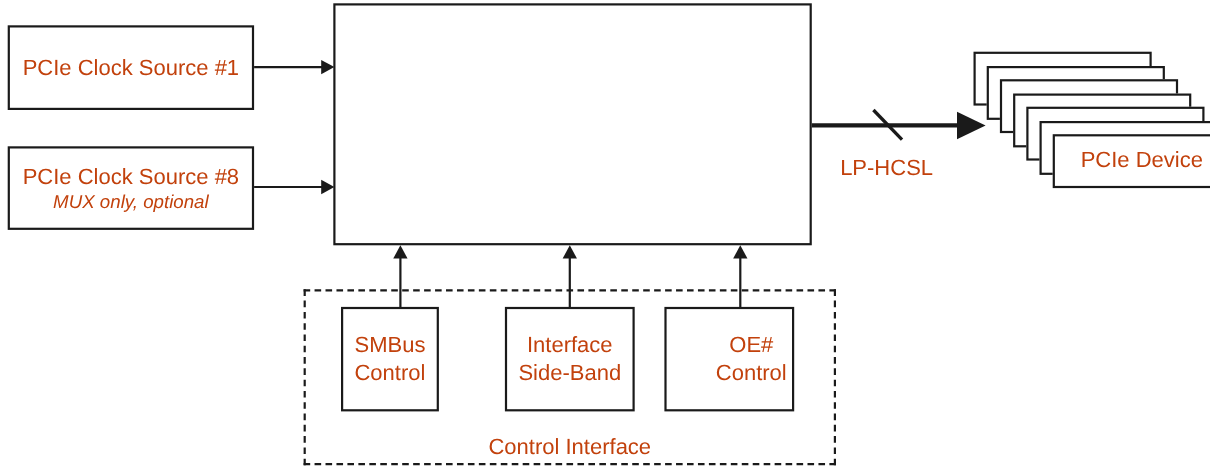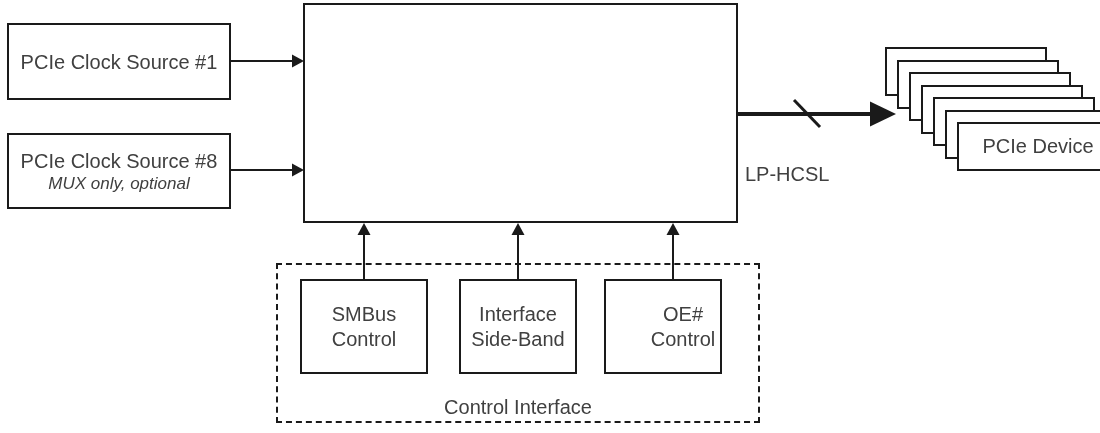--- a/index.html
+++ b/index.html
@@ -6,21 +6,21 @@
     margin: 0;
     padding: 0;
     background: #ffffff;
     font-family: "Liberation Sans", sans-serif;
   }
   .canvas {
     position: relative;
     width: 1100px;
     height: 433px;
     background: #ffffff;
-    color: #404040;
+    color: #c2410c;
     overflow: hidden;
     border-radius: 26px;
   }
   .box {
     position: absolute;
     box-sizing: border-box;
     background: #ffffff;
     border: 2px solid #1a1a1a;
     display: flex;
     flex-direction: column;
@@ -44,34 +44,34 @@
   .ctrl-group {
     position: absolute;
     box-sizing: border-box;
     left: 276px; top: 263px; width: 484px; height: 160px;
     border: 2px dashed #1a1a1a;
   }
   .ctrl-box {
     top: 279px; height: 95px;
     font-size: 20px; line-height: 25px;
   }
-  .ctrl-box-smbus   { left: 300px; width: 128px; }
+  .ctrl-box-smbus   { left: 310px; width: 89px; }
   .ctrl-box-sideband{ left: 459px; width: 118px; }
   .ctrl-box-oe      { left: 604px; width: 118px; padding-left: 40px; }
   .ctrl-group-label {
     position: absolute;
     left: 276px; top: 396px; width: 484px;
     text-align: center;
     font-size: 20px;
   }
 
   .bus-label {
     position: absolute;
-    left: 745px; top: 163px; width: 122px;
-    text-align: left;
+    left: 745px; top: 142px; width: 122px;
+    text-align: center;
     font-size: 20px;
   }
 
   .device-stack {
     position: absolute;
     left: 885px; top: 47px; width: 210px; height: 125px;
   }
   .stack-box {
     position: absolute;
     box-sizing: border-box;

